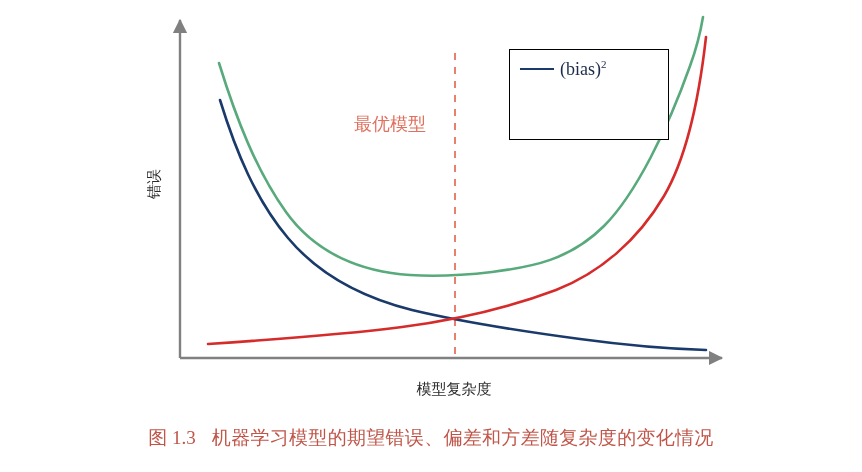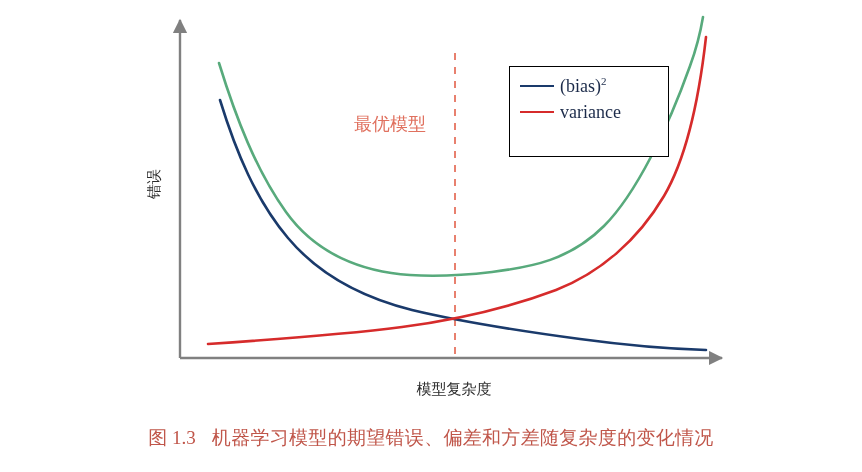--- a/index.html
+++ b/index.html
@@ -67,21 +67,21 @@
     font-family: "Liberation Serif", serif;
     font-size: 18px;
     color: #e0715f;
     white-space: nowrap;
   }
 
   
   .legend {
     position: absolute;
     left: 509px;
-    top: 66px;
+    top: 49px;
     width: 160px;
     height: 91px;
     border: 1.2px solid #000000;
     background: #ffffff;
     box-sizing: border-box;
     padding: 6px 0 0 0;
   }
   .legend-row {
     display: flex;
     align-items: center;
@@ -186,23 +186,19 @@
 
   <div class="annotation">最优模型</div>
 
   <div class="legend">
 
     <div class="legend-row">
       <span class="legend-swatch bias"></span>
       <span class="legend-label"><span>(bias)</span><sup>2</sup></span>
     </div>
 
-    <div class="legend-row">
-      <span class="legend-swatch var"></span>
-      <span class="legend-label">variance</span>
-    </div>
 
 
   </div>
 
   <div class="caption"><span class="capnum">图 1.3</span><span class="capgap"></span><span>机器学习模型的期望错误、偏差和方差随复杂度的变化情况</span></div>
 
 </div>
 
 </body></html>

